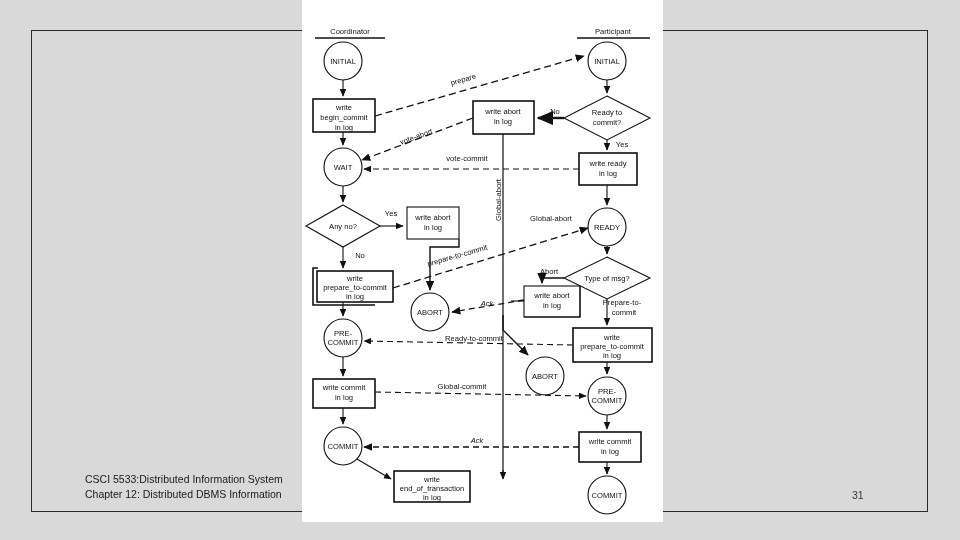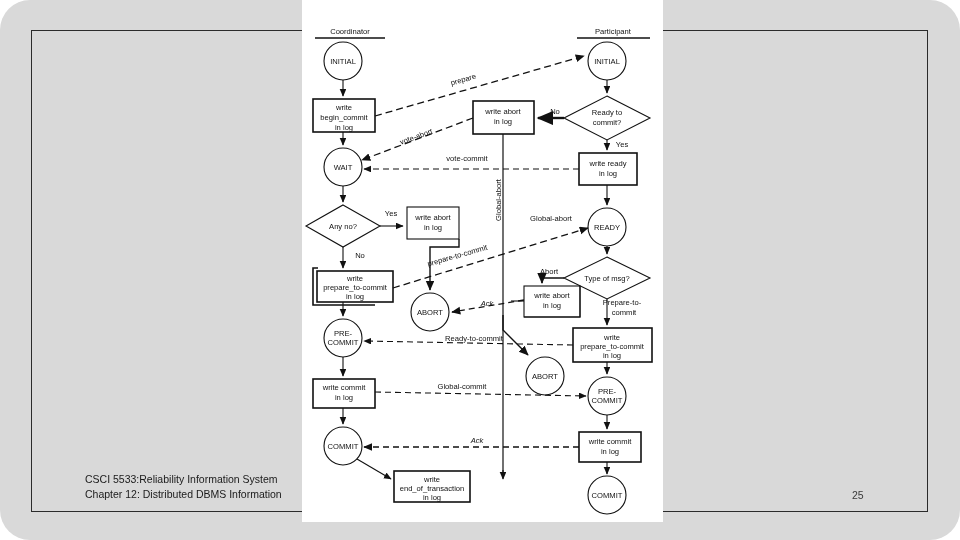--- a/index.html
+++ b/index.html
@@ -5,21 +5,20 @@
   html,body{margin:0;padding:0;}
   body{
     width:960px;height:540px;
     background:#ffffff;
     font-family:"Liberation Sans", sans-serif;
     overflow:hidden;
   }
   #slide{
     position:absolute;left:0;top:0;width:960px;height:540px;
     background:#d9d9d9;
-    border-radius:30px;
   }
   
   #slide-frame{
     position:absolute;left:31px;top:30px;width:897px;height:482px;
     border:1.5px solid #2b2b2b;
     box-sizing:border-box;
     background:#d9d9d9;
   }
   
   #diagram-canvas{
@@ -208,17 +207,17 @@
         <text x="249" y="221">Global-abort</text>
         <text x="156" y="258" transform="rotate(-16 156 258)">prepare-to-commit</text>
         <text x="185" y="306" font-style="italic">Ack</text>
         <text x="172" y="341">Ready-to-commit</text>
         <text x="160" y="389">Global-commit</text>
         <text x="175" y="443" font-style="italic">Ack</text>
       </g>
     </svg>
   </div>
 
-  <div id="footer"><span>CSCI 5533:Reliability Information System</span>
+  <div id="footer"><span>CSCI 5533:Distributed Information System</span>
 <span>Chapter 12: Distributed DBMS Information</span></div>
 
-  <div id="page-number">25</div>
+  <div id="page-number">31</div>
 </div>
 
 </body></html>

